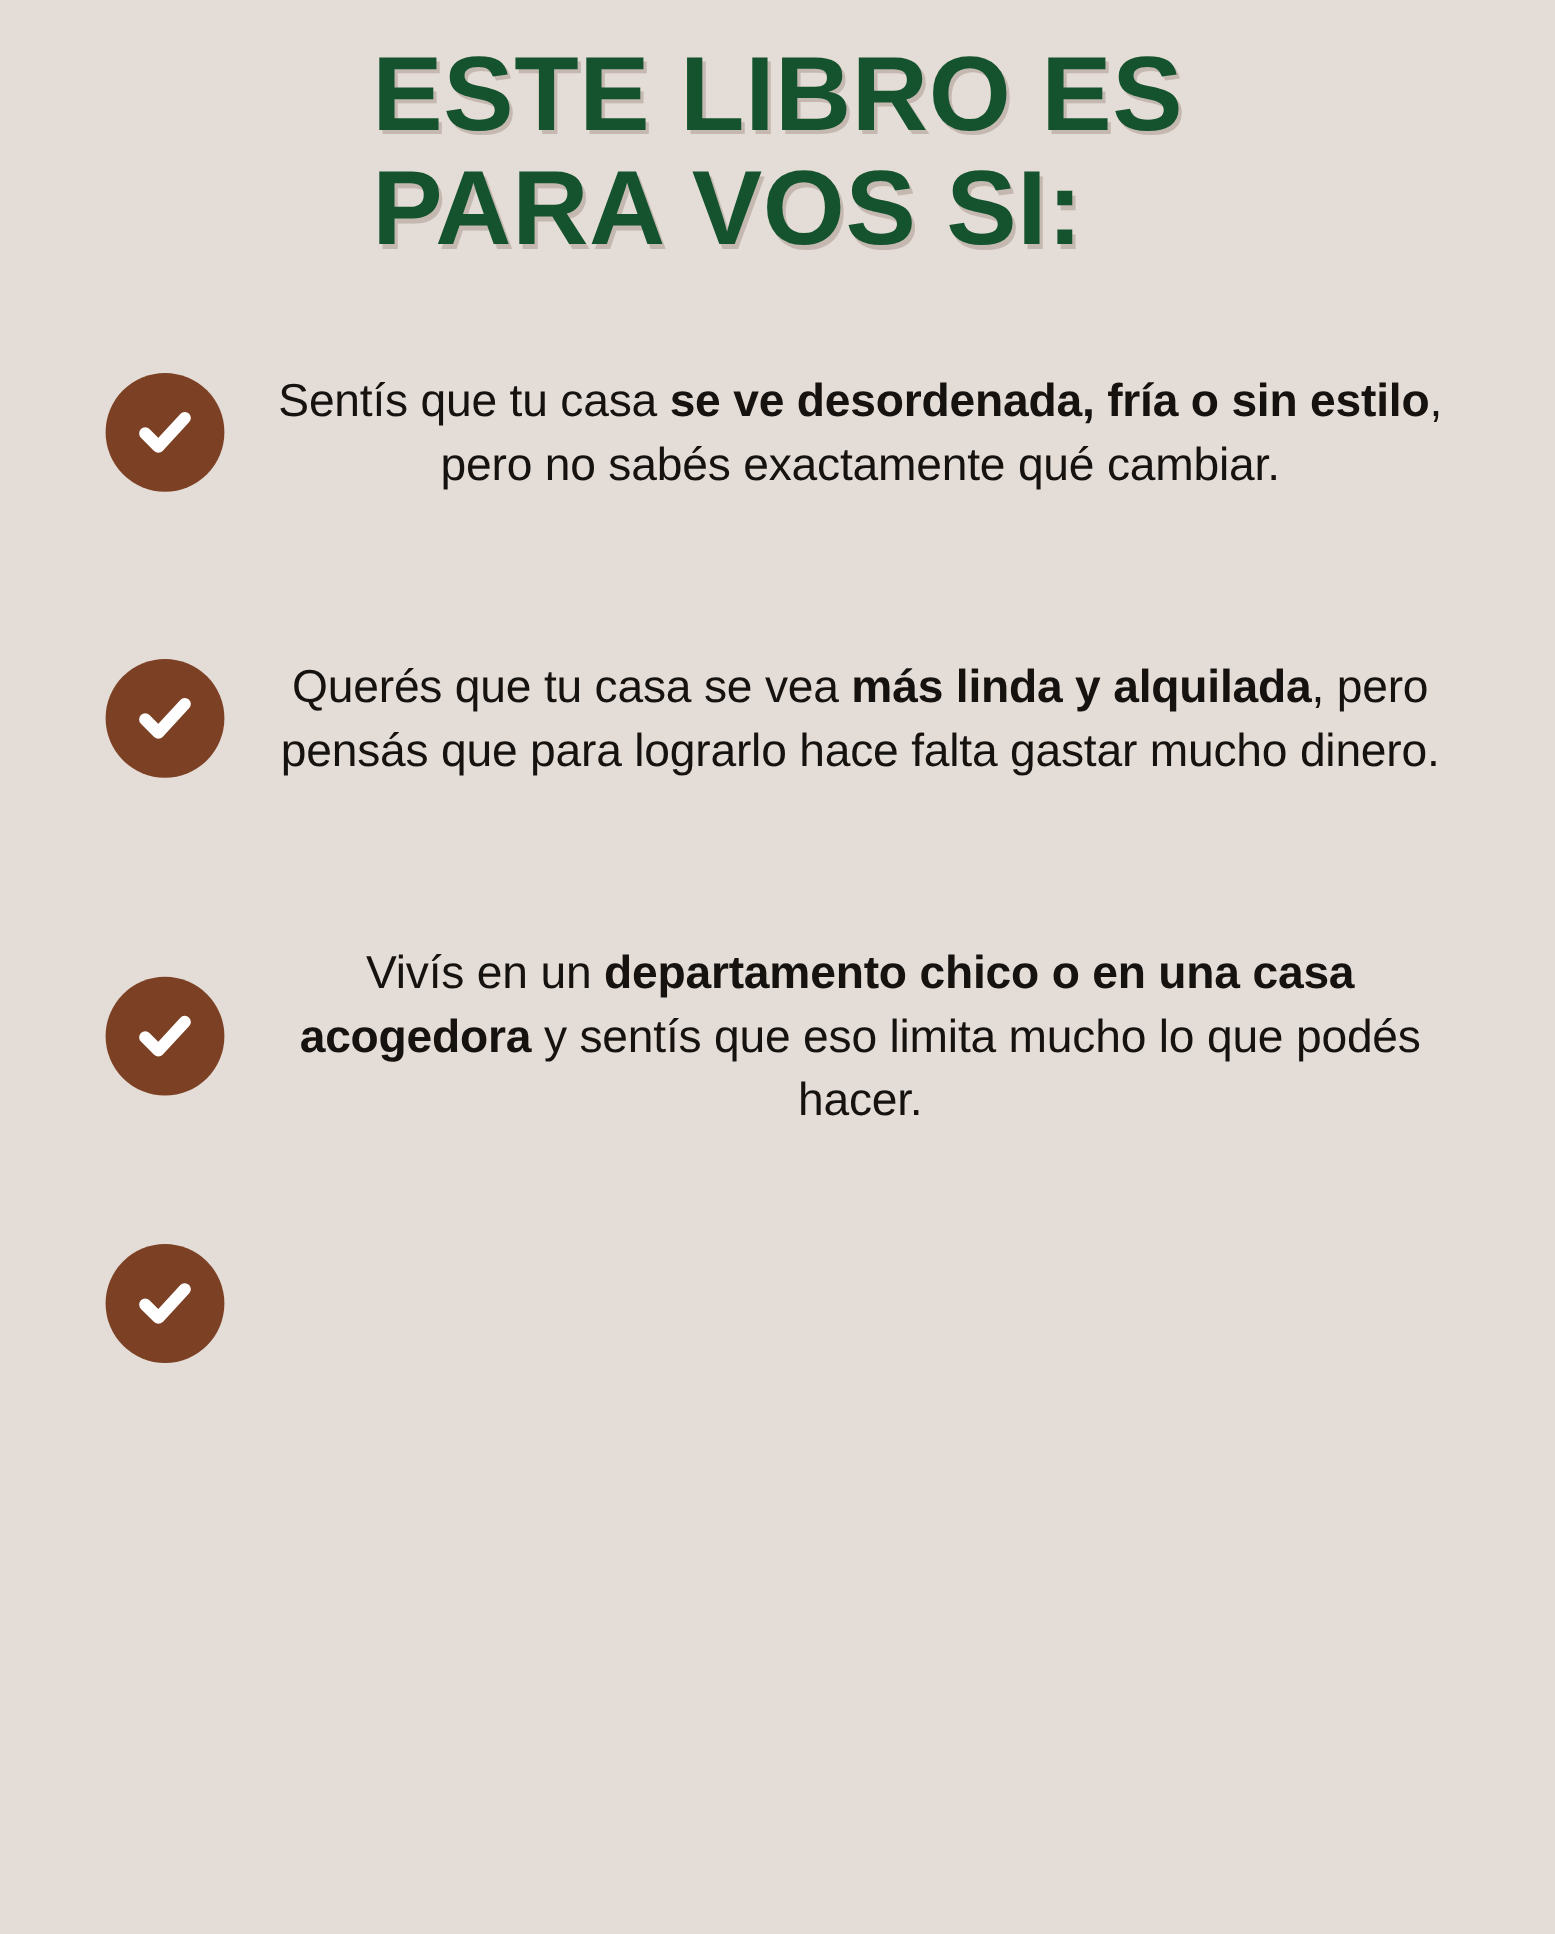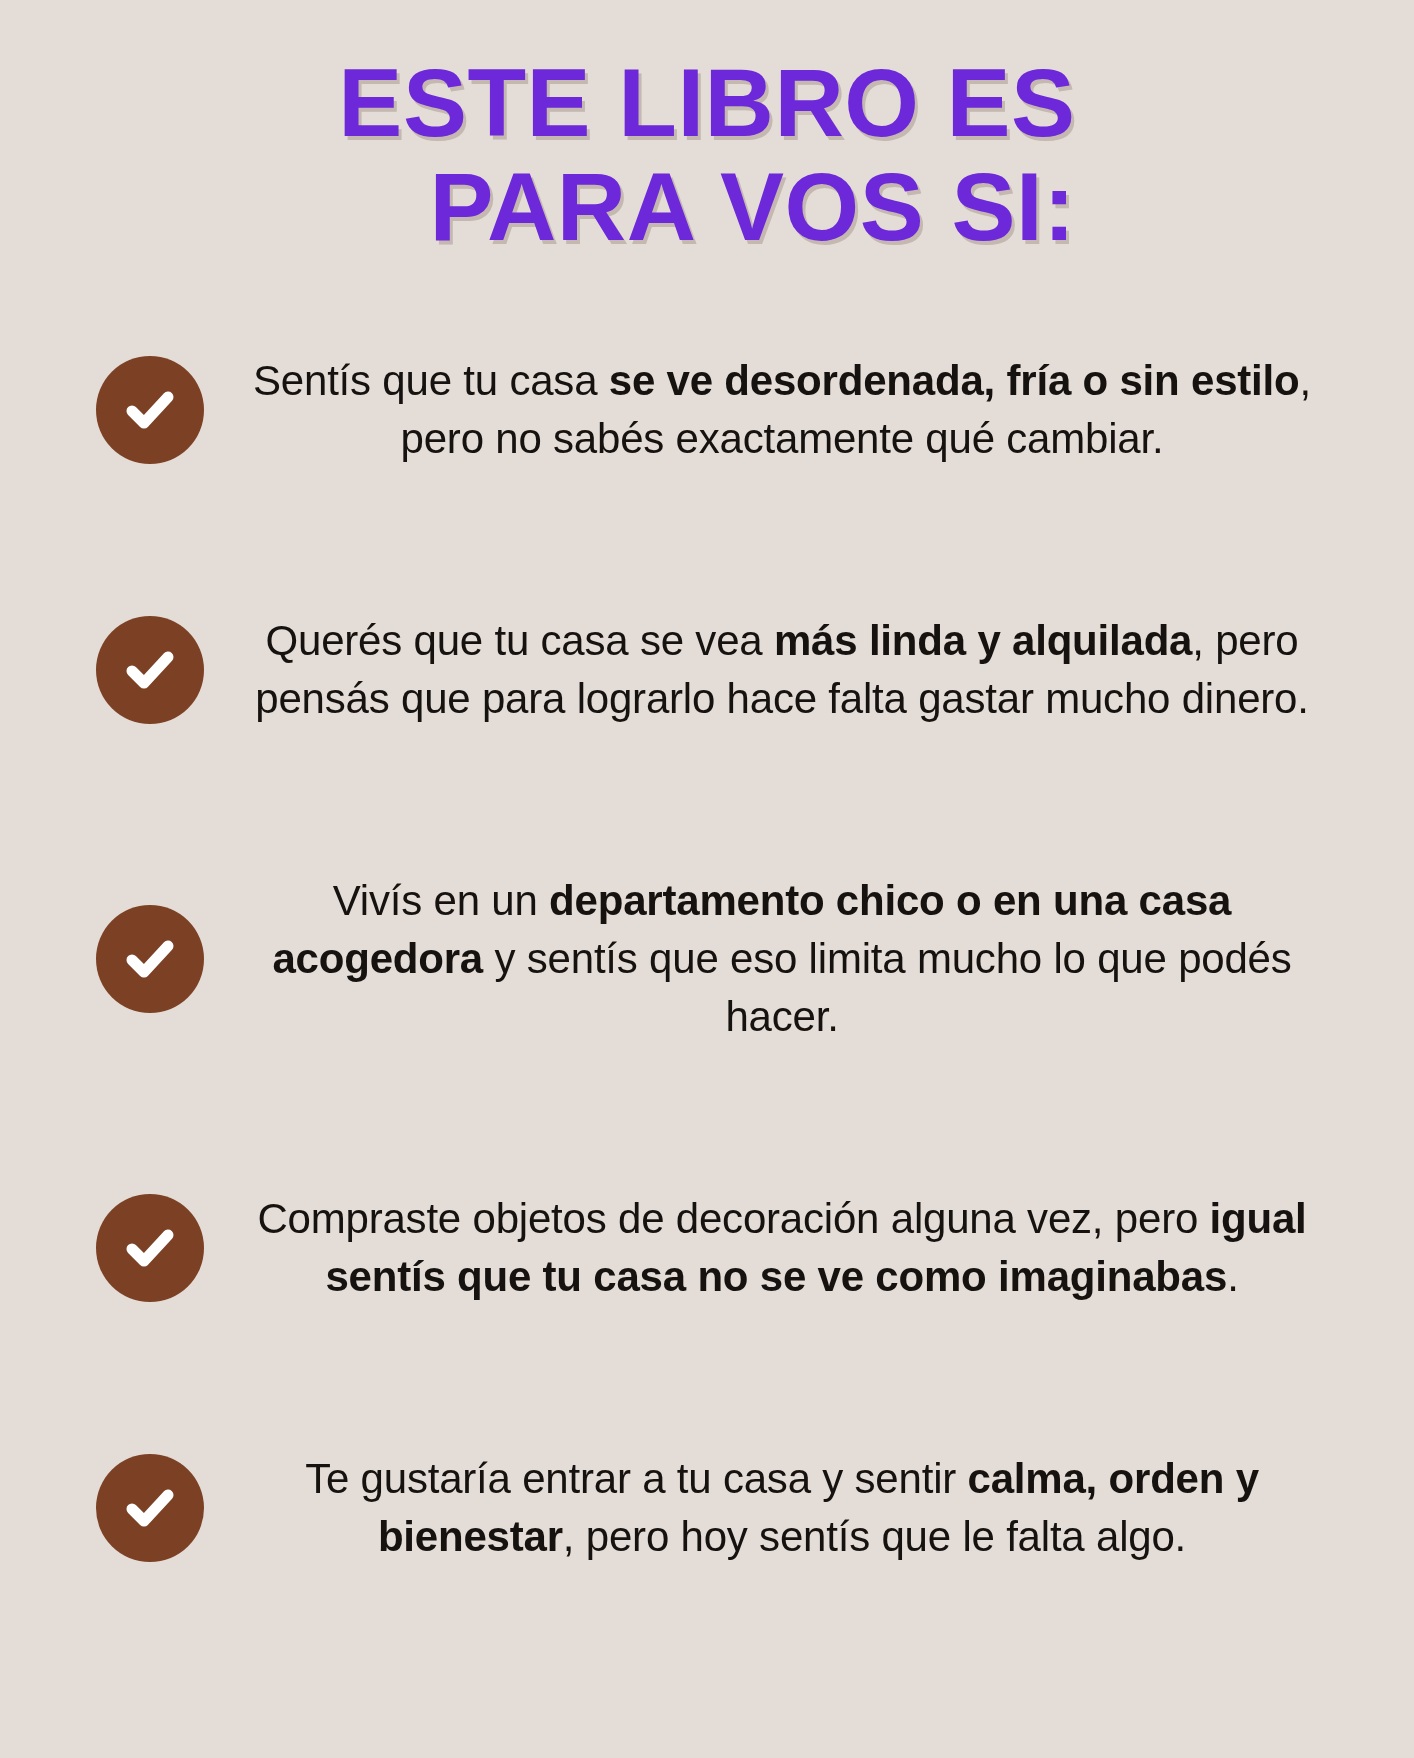--- a/index.html
+++ b/index.html
@@ -16,28 +16,28 @@
   .poster {
     width: 1414px;
     height: 1758px;
     box-sizing: border-box;
     padding: 34px 44px 20px 44px;
     display: flex;
     flex-direction: column;
     background: #e4dcd6;
   }
   .headline {
-    text-align: right;
-    color: #6d28d9;
+    text-align: left;
+    color: #14532d;
     font-weight: 800;
     font-size: 96px;
     line-height: 1.08;
     letter-spacing: 0.5px;
     text-transform: uppercase;
-    margin: 17px auto 36px auto;
+    margin: 0 auto 36px auto;
     max-width: 1120px;
     text-shadow: 3px 4px 0 rgba(190,178,170,0.85);
   }
   .headline .line {
     display: block;
     white-space: nowrap;
   }
   .list {
     display: flex;
     flex-direction: column;
@@ -115,26 +115,17 @@
       </span>
       <p class="item-text">Vivís en un <b>departamento chico o en una casa acogedora</b> y sentís que eso limita mucho lo que podés hacer.</p>
     </div>
 
     <div class="item">
       <span class="check-badge">
         <svg width="58" height="58" viewBox="0 0 58 58" aria-hidden="true">
           <path d="M11 30 L23 42 L47 16" fill="none" stroke="#ffffff" stroke-width="11" stroke-linecap="round" stroke-linejoin="round"></path>
         </svg>
       </span>
-      <p class="item-text">Compraste objetos de decoración alguna vez, pero <b>igual sentís que tu casa no se ve como imaginabas</b>.</p>
     </div>
 
-    <div class="item">
-      <span class="check-badge">
-        <svg width="58" height="58" viewBox="0 0 58 58" aria-hidden="true">
-          <path d="M11 30 L23 42 L47 16" fill="none" stroke="#ffffff" stroke-width="11" stroke-linecap="round" stroke-linejoin="round"></path>
-        </svg>
-      </span>
-      <p class="item-text">Te gustaría entrar a tu casa y sentir <b>calma, orden y bienestar</b>, pero hoy sentís que le falta algo.</p>
-    </div>
 
   </div>
 </div>
 
 </body></html>

